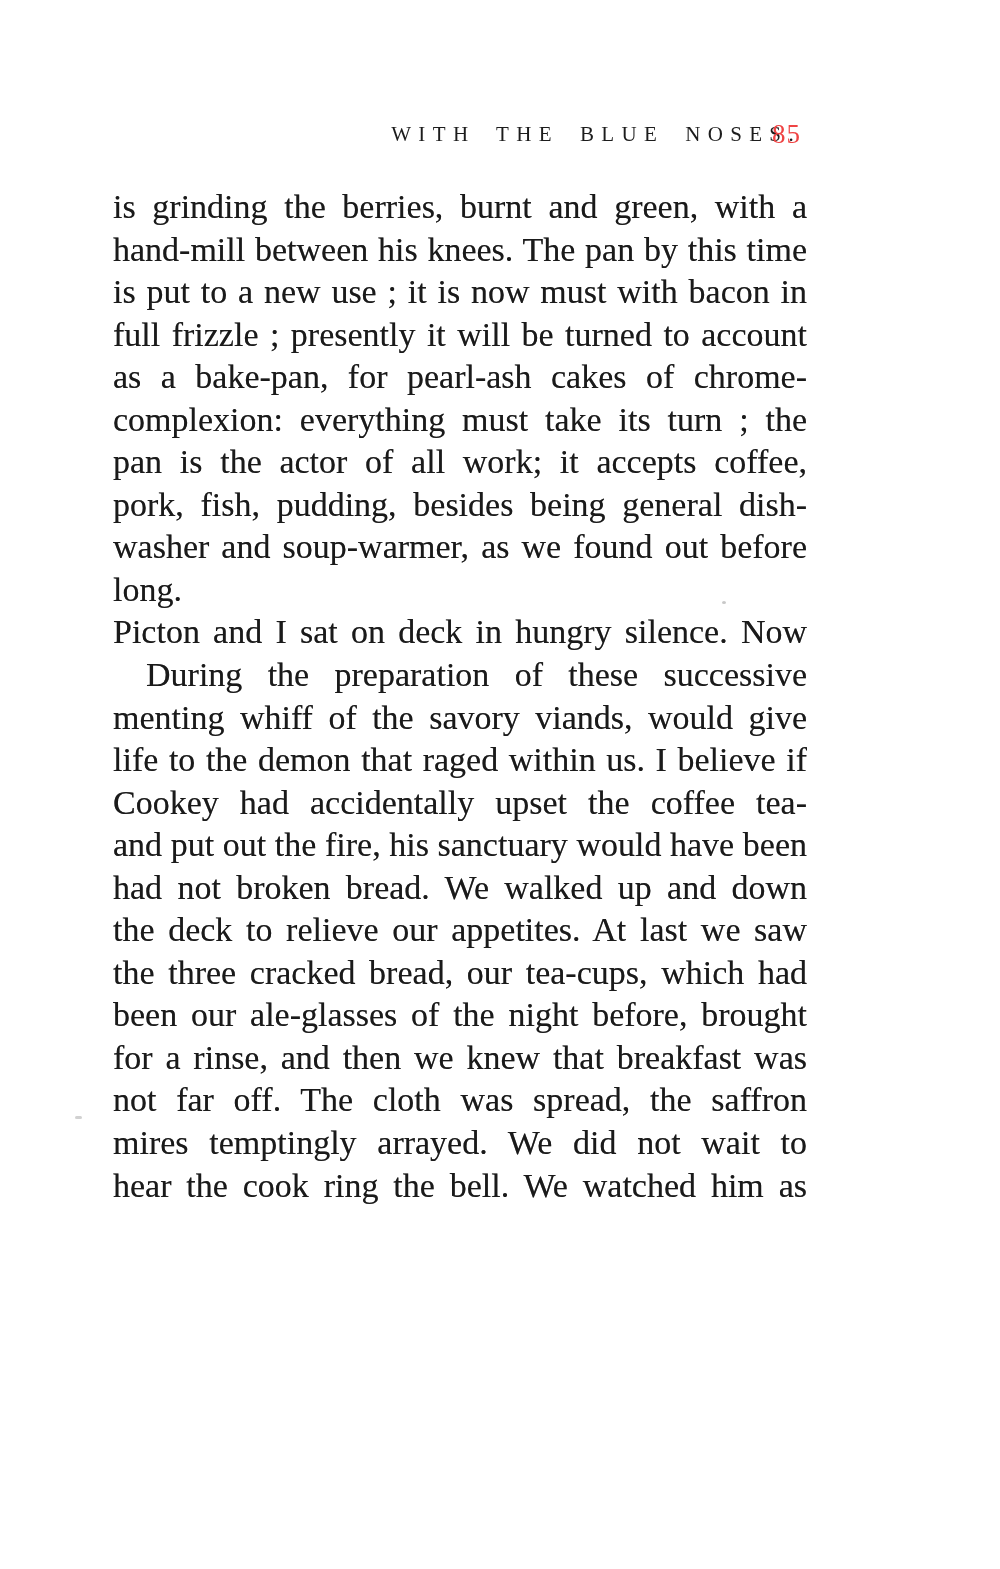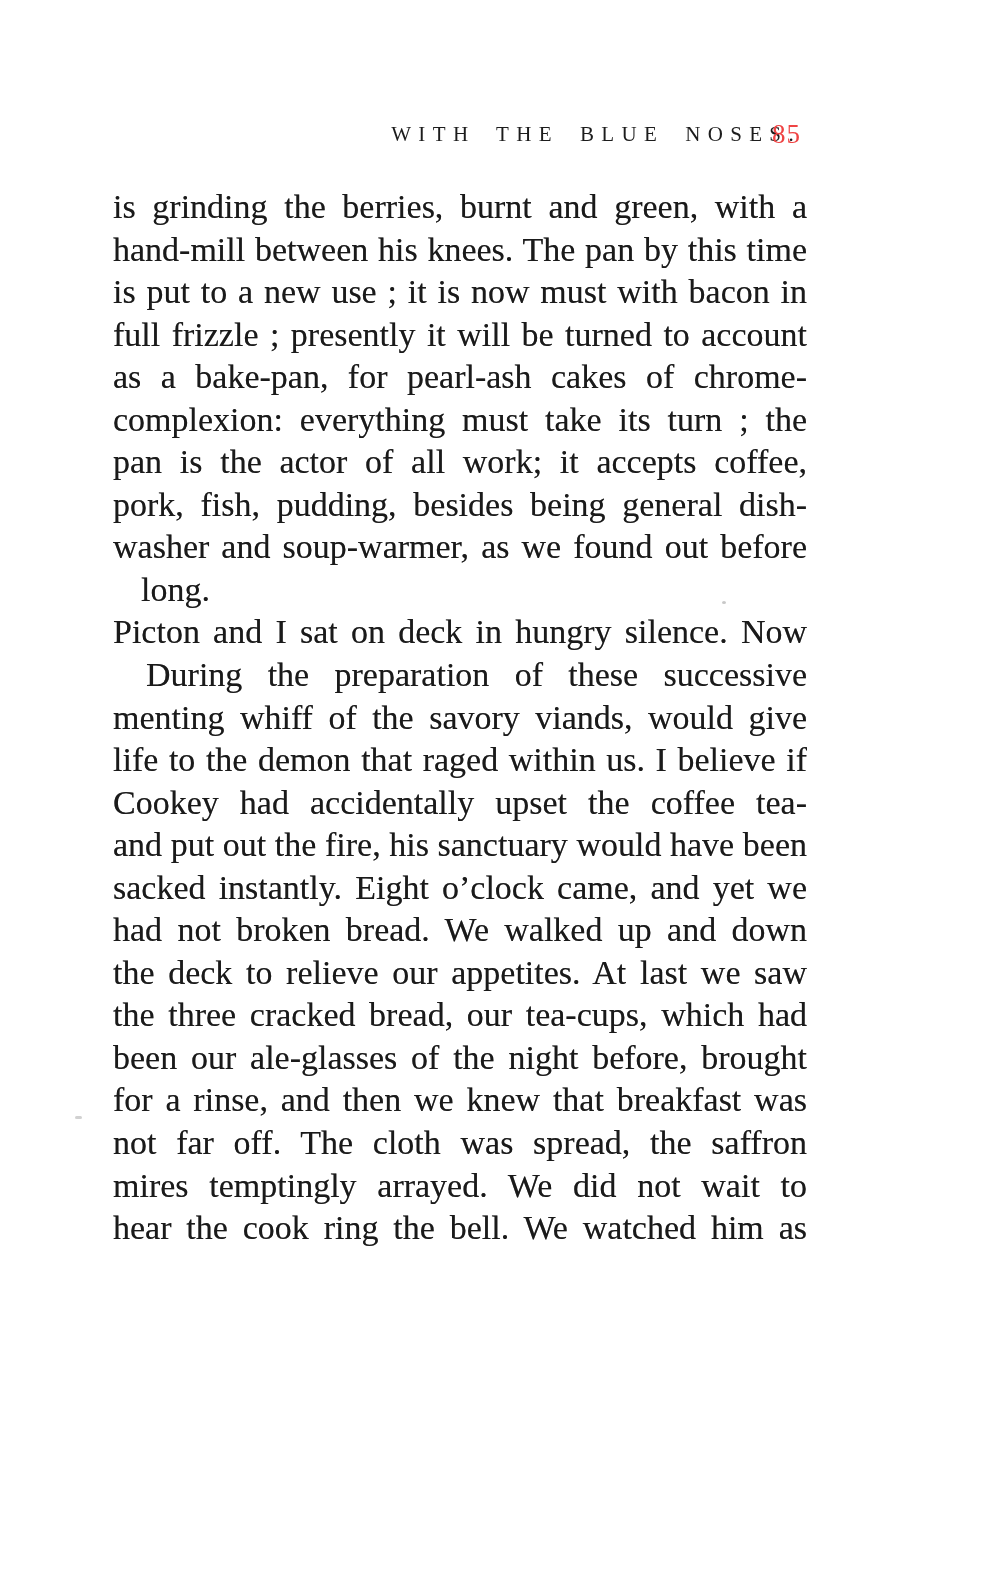--- a/index.html
+++ b/index.html
@@ -52,21 +52,20 @@
   }
   .line {
     height: 42.55px;
     overflow: hidden;
     text-align: justify;
     text-align-last: justify;
   }
   .line.left {
     text-align: left;
     text-align-last: left;
-    margin-left: 28px;
   }
   .line.indent {
     text-indent: 33px;
   }
   
   .speck {
     position: absolute;
     background: #9a9a9a;
     border-radius: 50%;
   }
@@ -93,21 +92,20 @@
       <div class="line">pan is the actor of all work; it accepts coffee, cakes,</div>
       <div class="line">pork, fish, pudding, besides being general dish-</div>
       <div class="line">washer and soup-warmer, as we found out before</div>
       <div class="line left">long.</div>
       <div class="line">Picton and I sat on deck in hungry silence.  Now</div>
       <div class="line indent">During the preparation of these successive courses,</div>
       <div class="line">menting whiff of the savory viands, would give new</div>
       <div class="line">life to the demon that raged within us.  I believe if</div>
       <div class="line">Cookey had accidentally upset the coffee tea-kettle,</div>
       <div class="line">and put out the fire, his sanctuary would have been</div>
-      <div class="line">sacked instantly.  Eight o’clock came, and yet we</div>
       <div class="line">had not broken bread.  We walked up and down</div>
       <div class="line">the deck to relieve our appetites.  At last we saw</div>
       <div class="line">the three cracked bread, our tea-cups, which had</div>
       <div class="line">been our ale-glasses of the night before, brought up</div>
       <div class="line">for a rinse, and then we knew that breakfast was</div>
       <div class="line">not far off.  The cloth was spread, the saffron cakes,</div>
       <div class="line">mires temptingly arrayed.  We did not wait to</div>
       <div class="line">hear the cook ring the bell.  We watched him as</div>
     </div>
 

